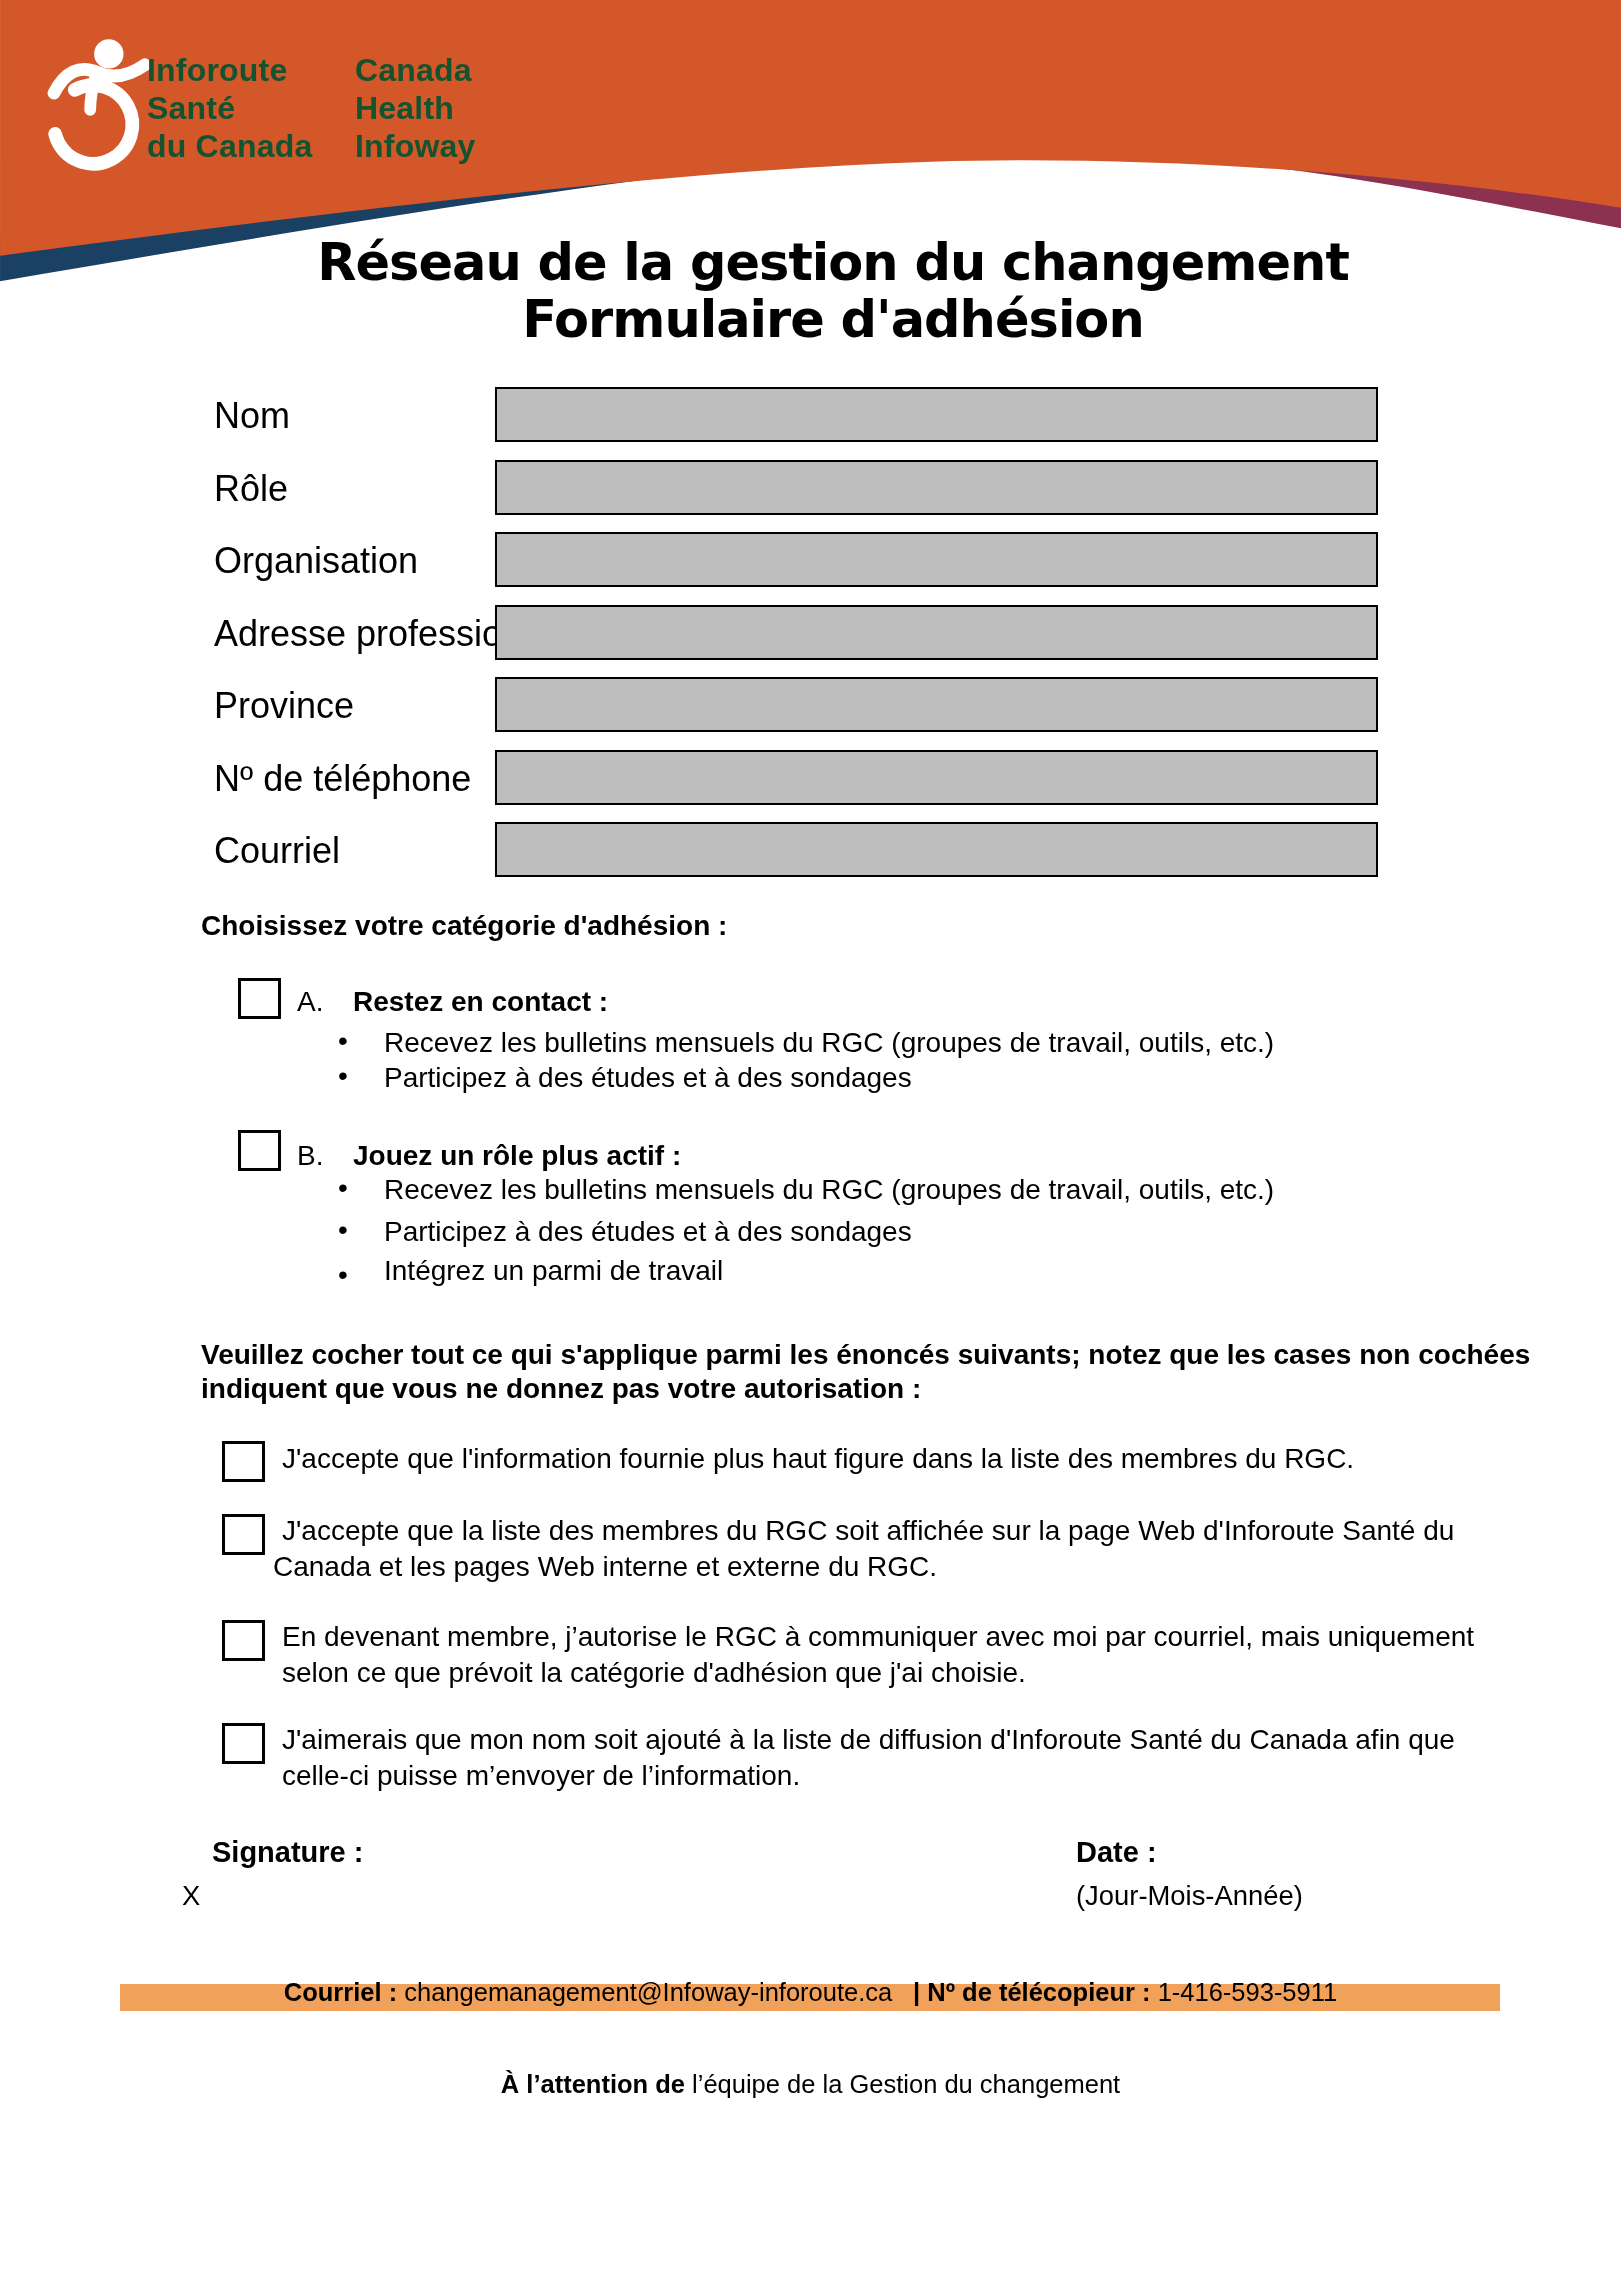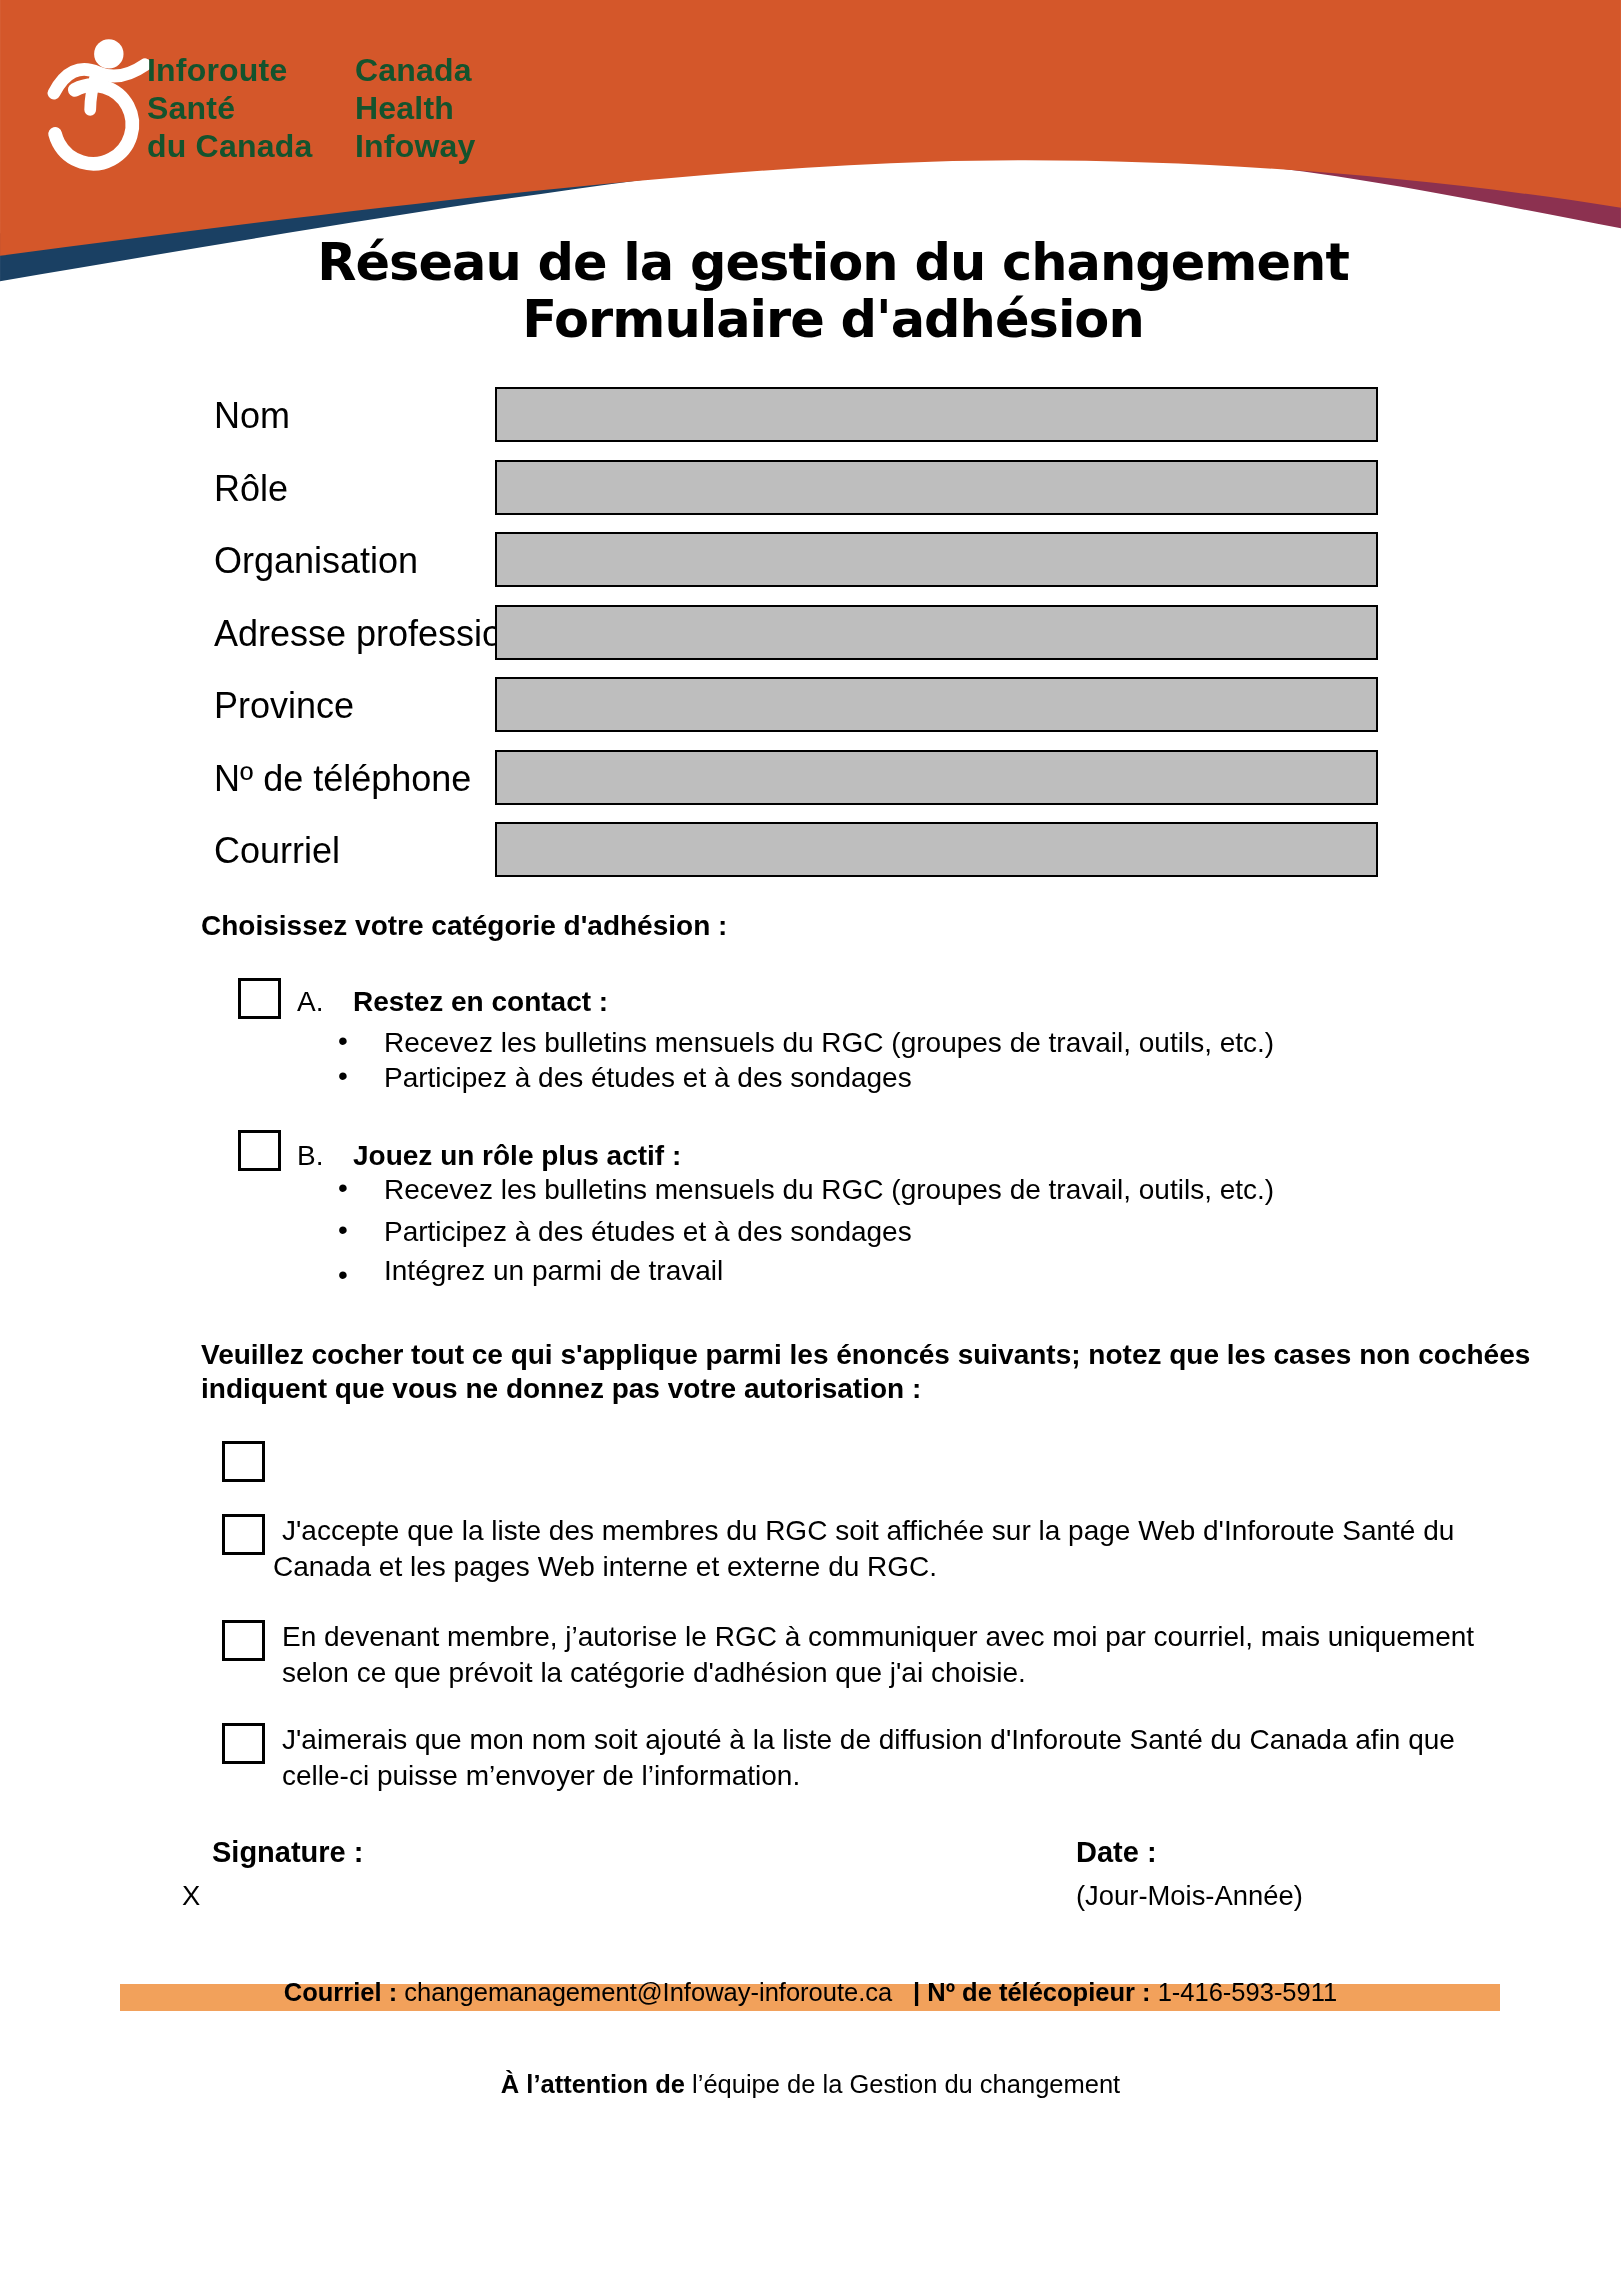--- a/index.html
+++ b/index.html
@@ -111,20 +111,21 @@
   <div class="abs t29" style="left:384px;top:1174px;">Recevez les bulletins mensuels du RGC (groupes de travail, outils, etc.)</div>
   <div class="bullet-dot" style="left:338px;top:1214px;">•</div>
   <div class="abs t29" style="left:384px;top:1216px;">Participez à des études et à des sondages</div>
   <div class="bullet-dot" style="left:338px;top:1259px;">•</div>
   <div class="abs t29" style="left:384px;top:1255px;">Intégrez un parmi de travail</div>
 
   <div class="abs bold t29" style="left:201px;top:1339px;">Veuillez cocher tout ce qui s'applique parmi les énoncés suivants; notez que les cases non cochées</div>
   <div class="abs bold t29" style="left:201px;top:1373px;">indiquent que vous ne donnez pas votre autorisation :</div>
 
   <div class="checkbox" style="left:222px;top:1441px;"></div>
+  <div class="abs t29" style="left:282px;top:1443px;">J'accepte que l'information fournie plus haut figure dans la liste des membres du RGC.</div>
 
   <div class="checkbox" style="left:222px;top:1514px;"></div>
   <div class="abs t29" style="left:282px;top:1515px;">J'accepte que la liste des membres du RGC soit affichée sur la page Web d'Inforoute Santé du</div>
   <div class="abs t29" style="left:273px;top:1551px;">Canada et les pages Web interne et externe du RGC.</div>
 
   <div class="checkbox" style="left:222px;top:1620px;"></div>
   <div class="abs t29" style="left:282px;top:1621px;">En devenant membre, j’autorise le RGC à communiquer avec moi par courriel, mais uniquement</div>
   <div class="abs t29" style="left:282px;top:1657px;">selon ce que prévoit la catégorie d'adhésion que j'ai choisie.</div>
 
   <div class="checkbox" style="left:222px;top:1723px;"></div>

